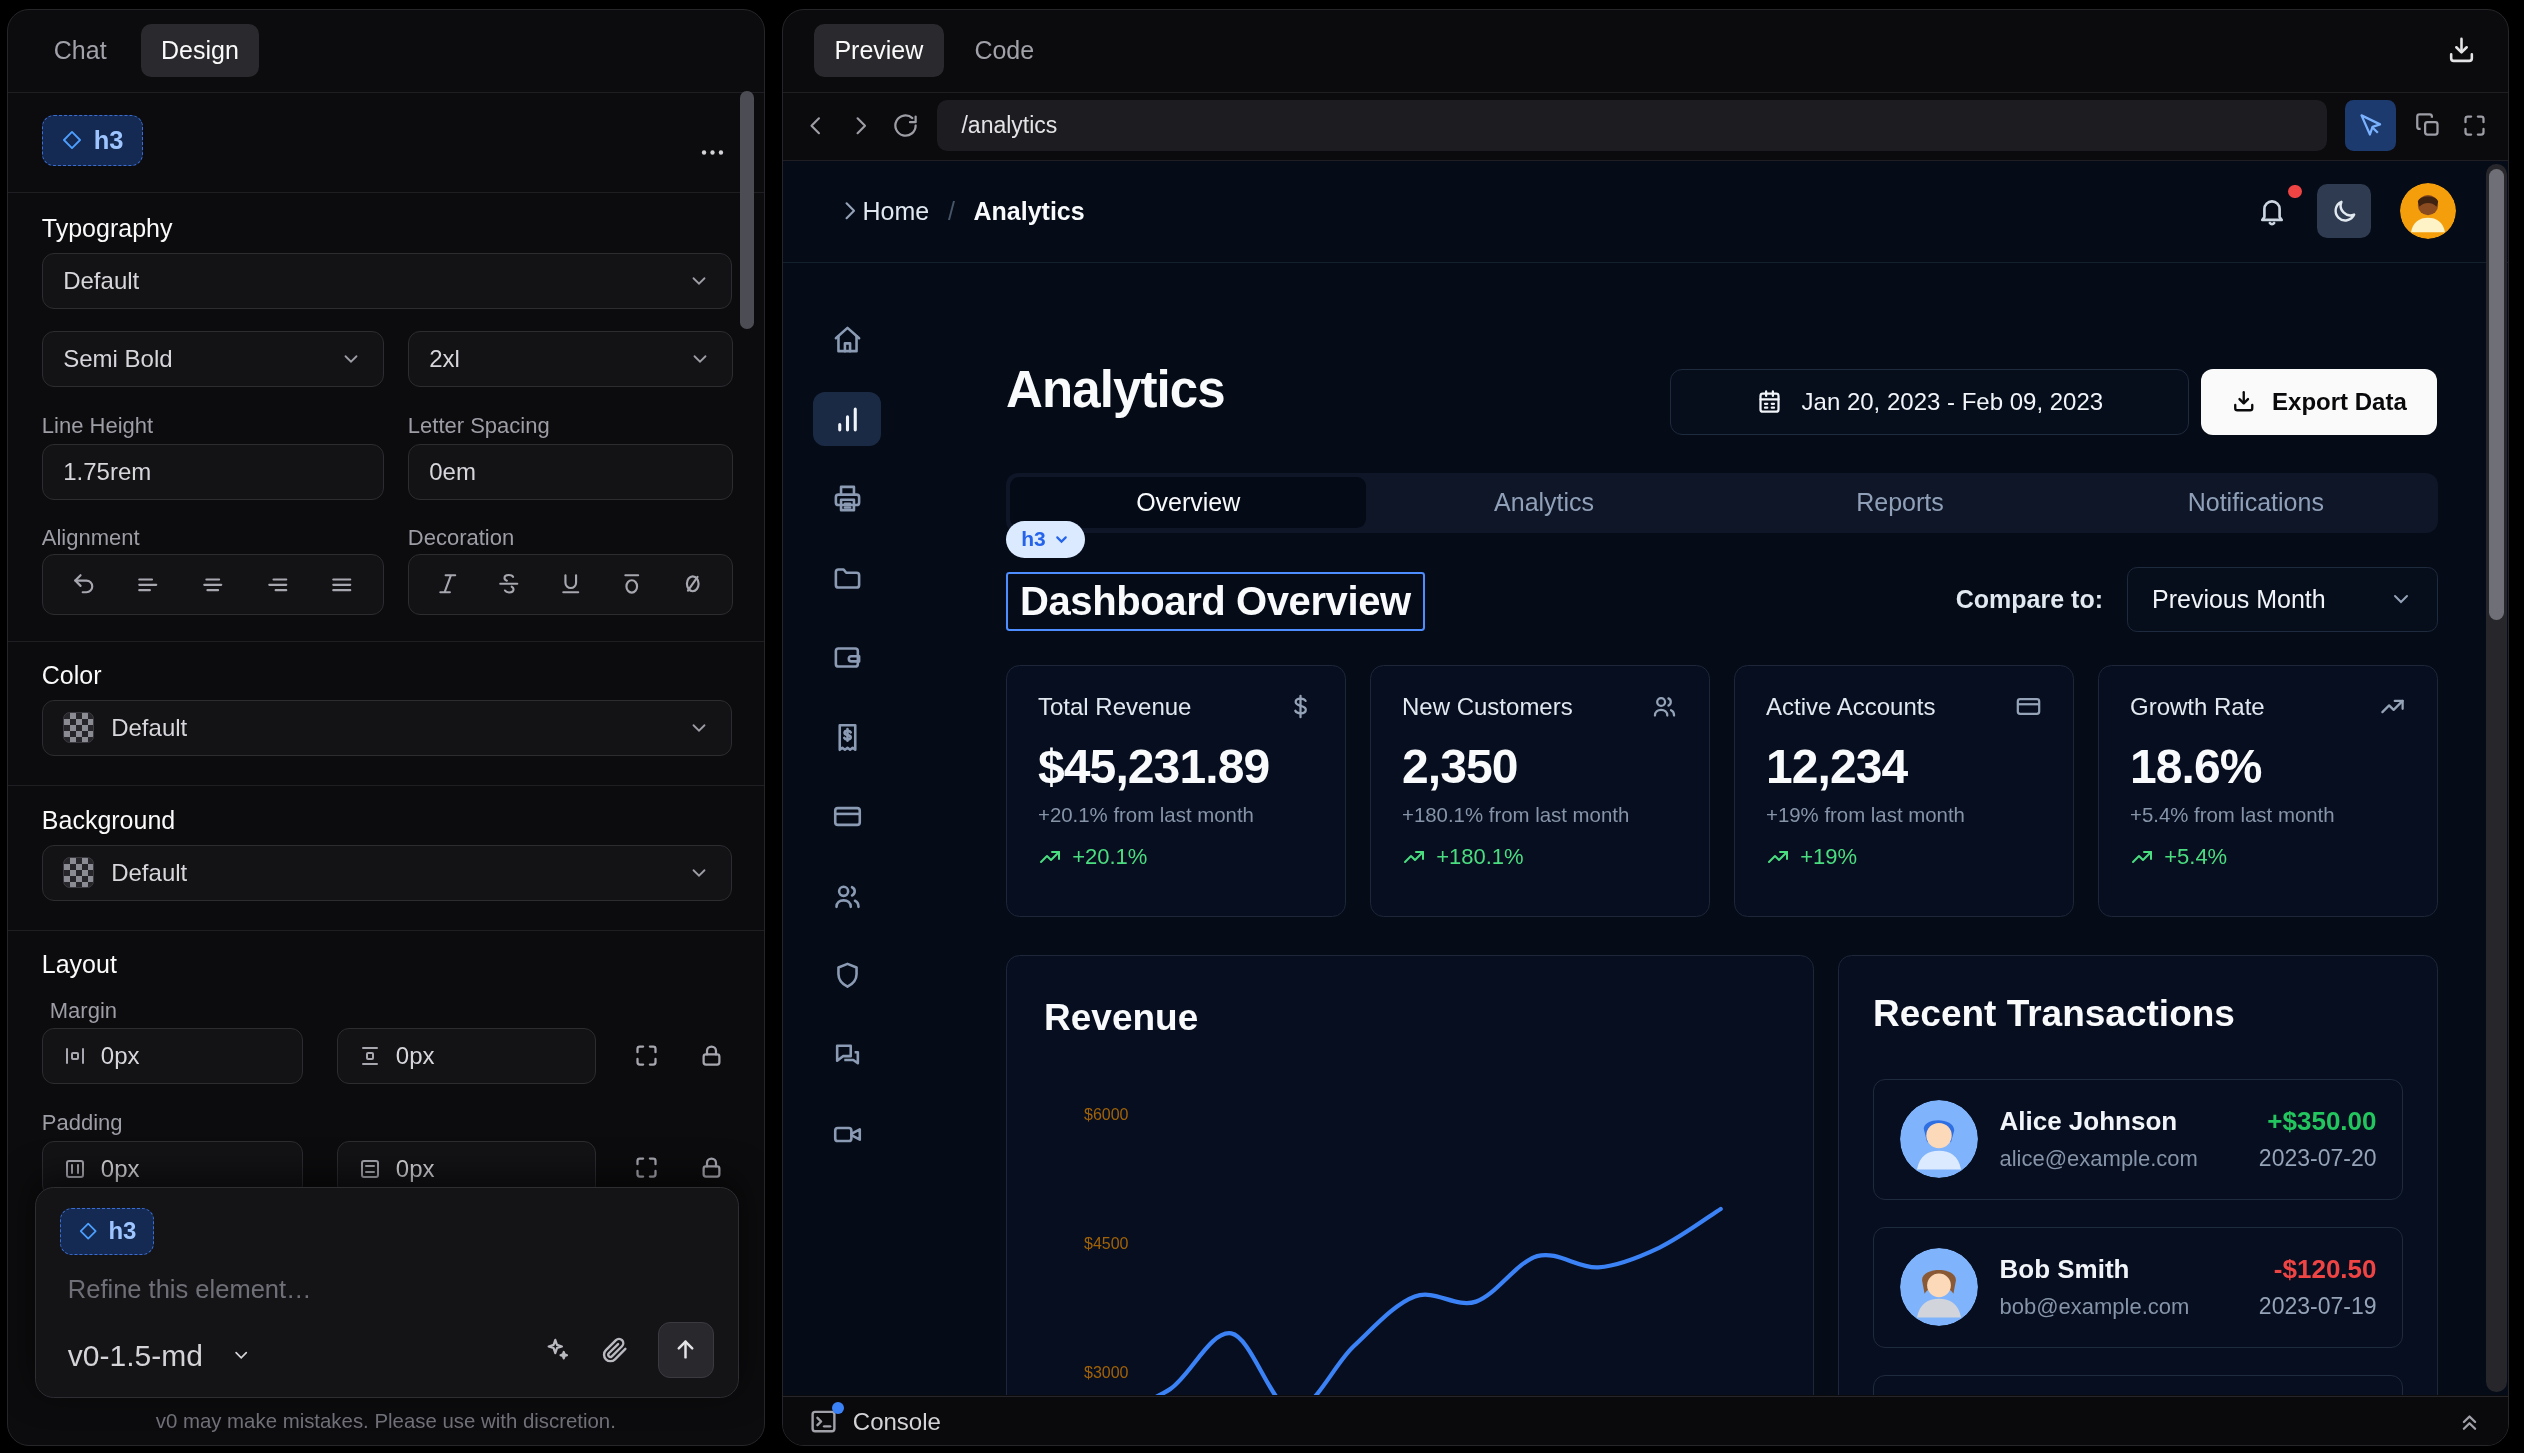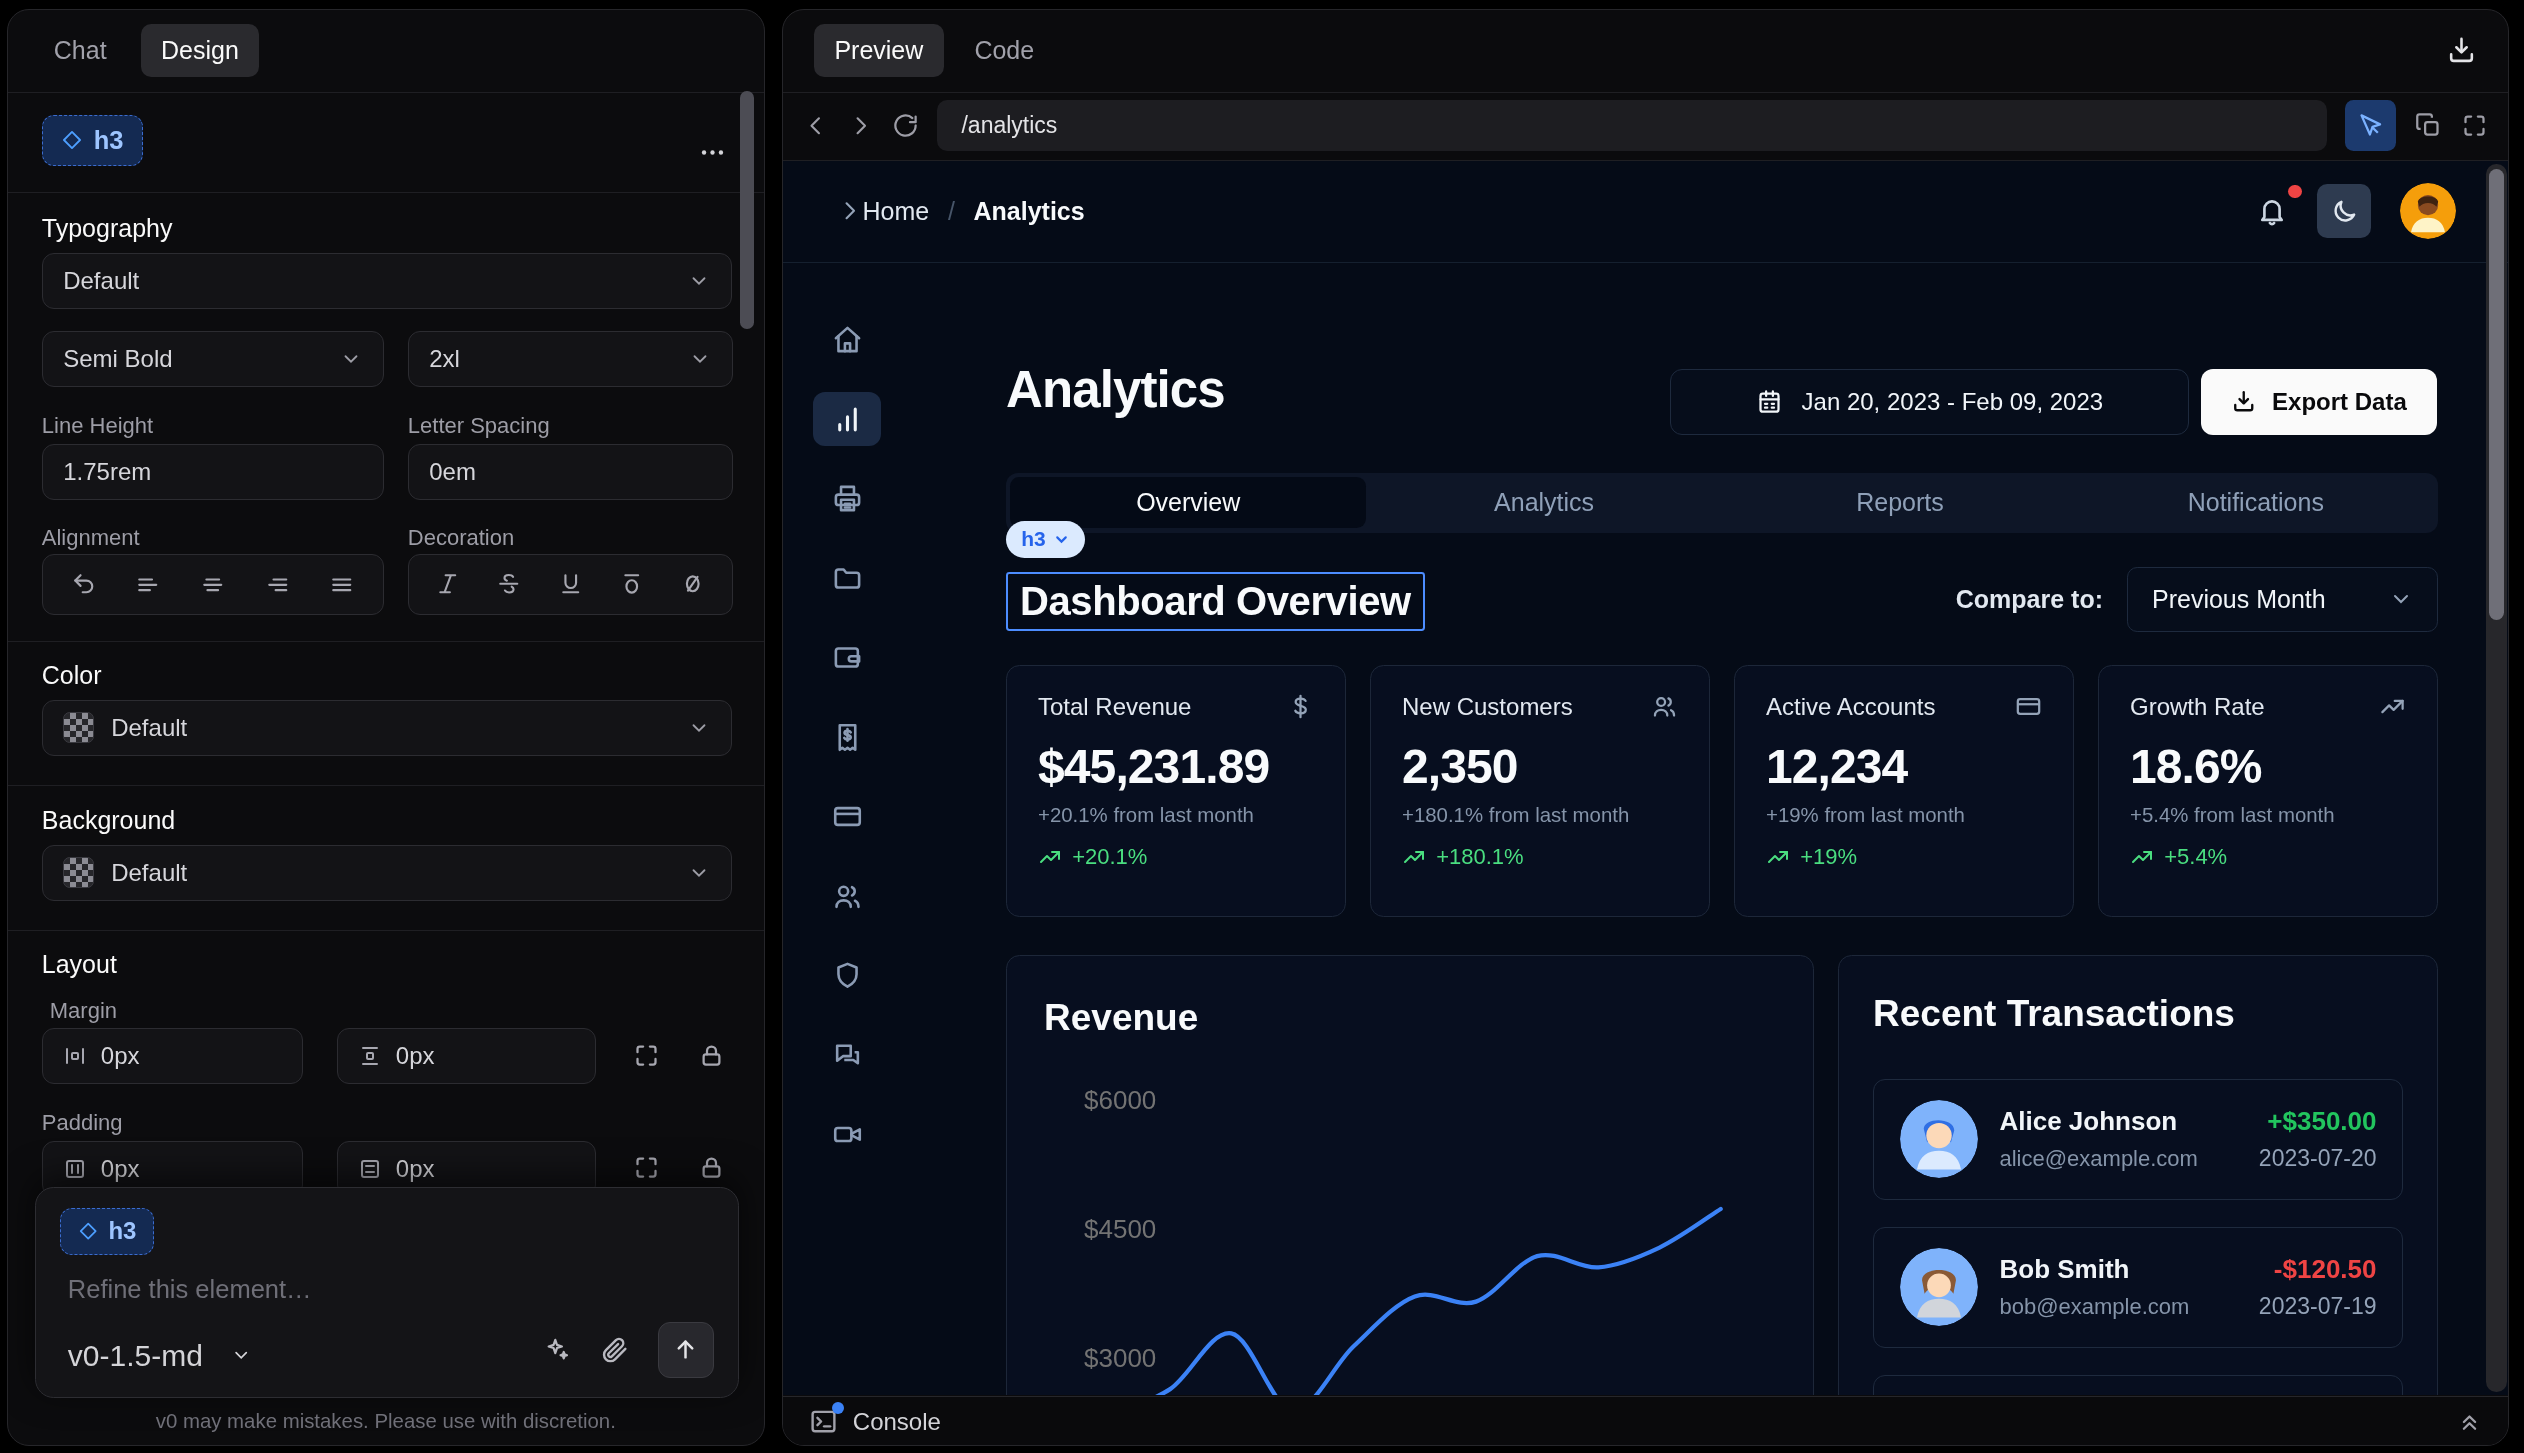--- a/index.html
+++ b/index.html
@@ -97,21 +97,21 @@
   .stat-card { flex:1; height:252px; background:#070e1f; border:1.7px solid #1d2739; border-radius:13.6px; padding:27px 31px; position:relative; }
   .stat-head { display:flex; align-items:center; justify-content:space-between; color:#e2e8f0; font-size:24px; font-weight:500; }
   .stat-head .icon { color:#94a3b8; }
   .stat-value { margin-top:18.7px; color:#f8fafc; font-size:48px; font-weight:700; letter-spacing:-0.9px; }
   .stat-sub { margin-top:10.2px; color:#8594a9; font-size:20.4px; }
   .stat-trend { margin-top:17px; display:flex; align-items:center; gap:10.2px; color:#4ade80; font-size:22px; }
 
   .charts-row { position:absolute; left:95px; top:690px; width:1432px; display:flex; gap:24px; }
   .rev-card { width:808px; height:646px; background:#070e1f; border:1.7px solid #1d2739; border-radius:13.6px; position:relative; }
   .rev-title { position:absolute; left:37px; top:41px; color:#f8fafc; font-size:37px; font-weight:700; }
-  .ytick { position:absolute; left:77px; color:#737373; font-size:26px; }
+  .ytick { position:absolute; left:77px; color:#a16207; font-size:16px;margin-top:21px; }
   .rev-svg { position:absolute; left:0; top:0; }
   .tx-card { flex:1; height:646px; background:#070e1f; border:1.7px solid #1d2739; border-radius:13.6px; padding:37px 34px; }
   .tx-title { color:#f8fafc; font-size:37px; font-weight:700; }
   .tx-list { margin-top:44px; display:flex; flex-direction:column; gap:27px; }
   .tx-item { height:121px; border:1.7px solid #1e2a3e; border-radius:12px; padding:20.4px 25.5px; display:flex; align-items:center; }
   .tx-info { margin-left:22px; }
   .tx-name { color:#f1f5f9; font-size:26px; font-weight:600; }
   .tx-email { color:#8594a9; font-size:22px; margin-top:8.5px; }
   .tx-right { margin-left:auto; text-align:right; }
   .tx-amount { font-size:26px; font-weight:700; }

